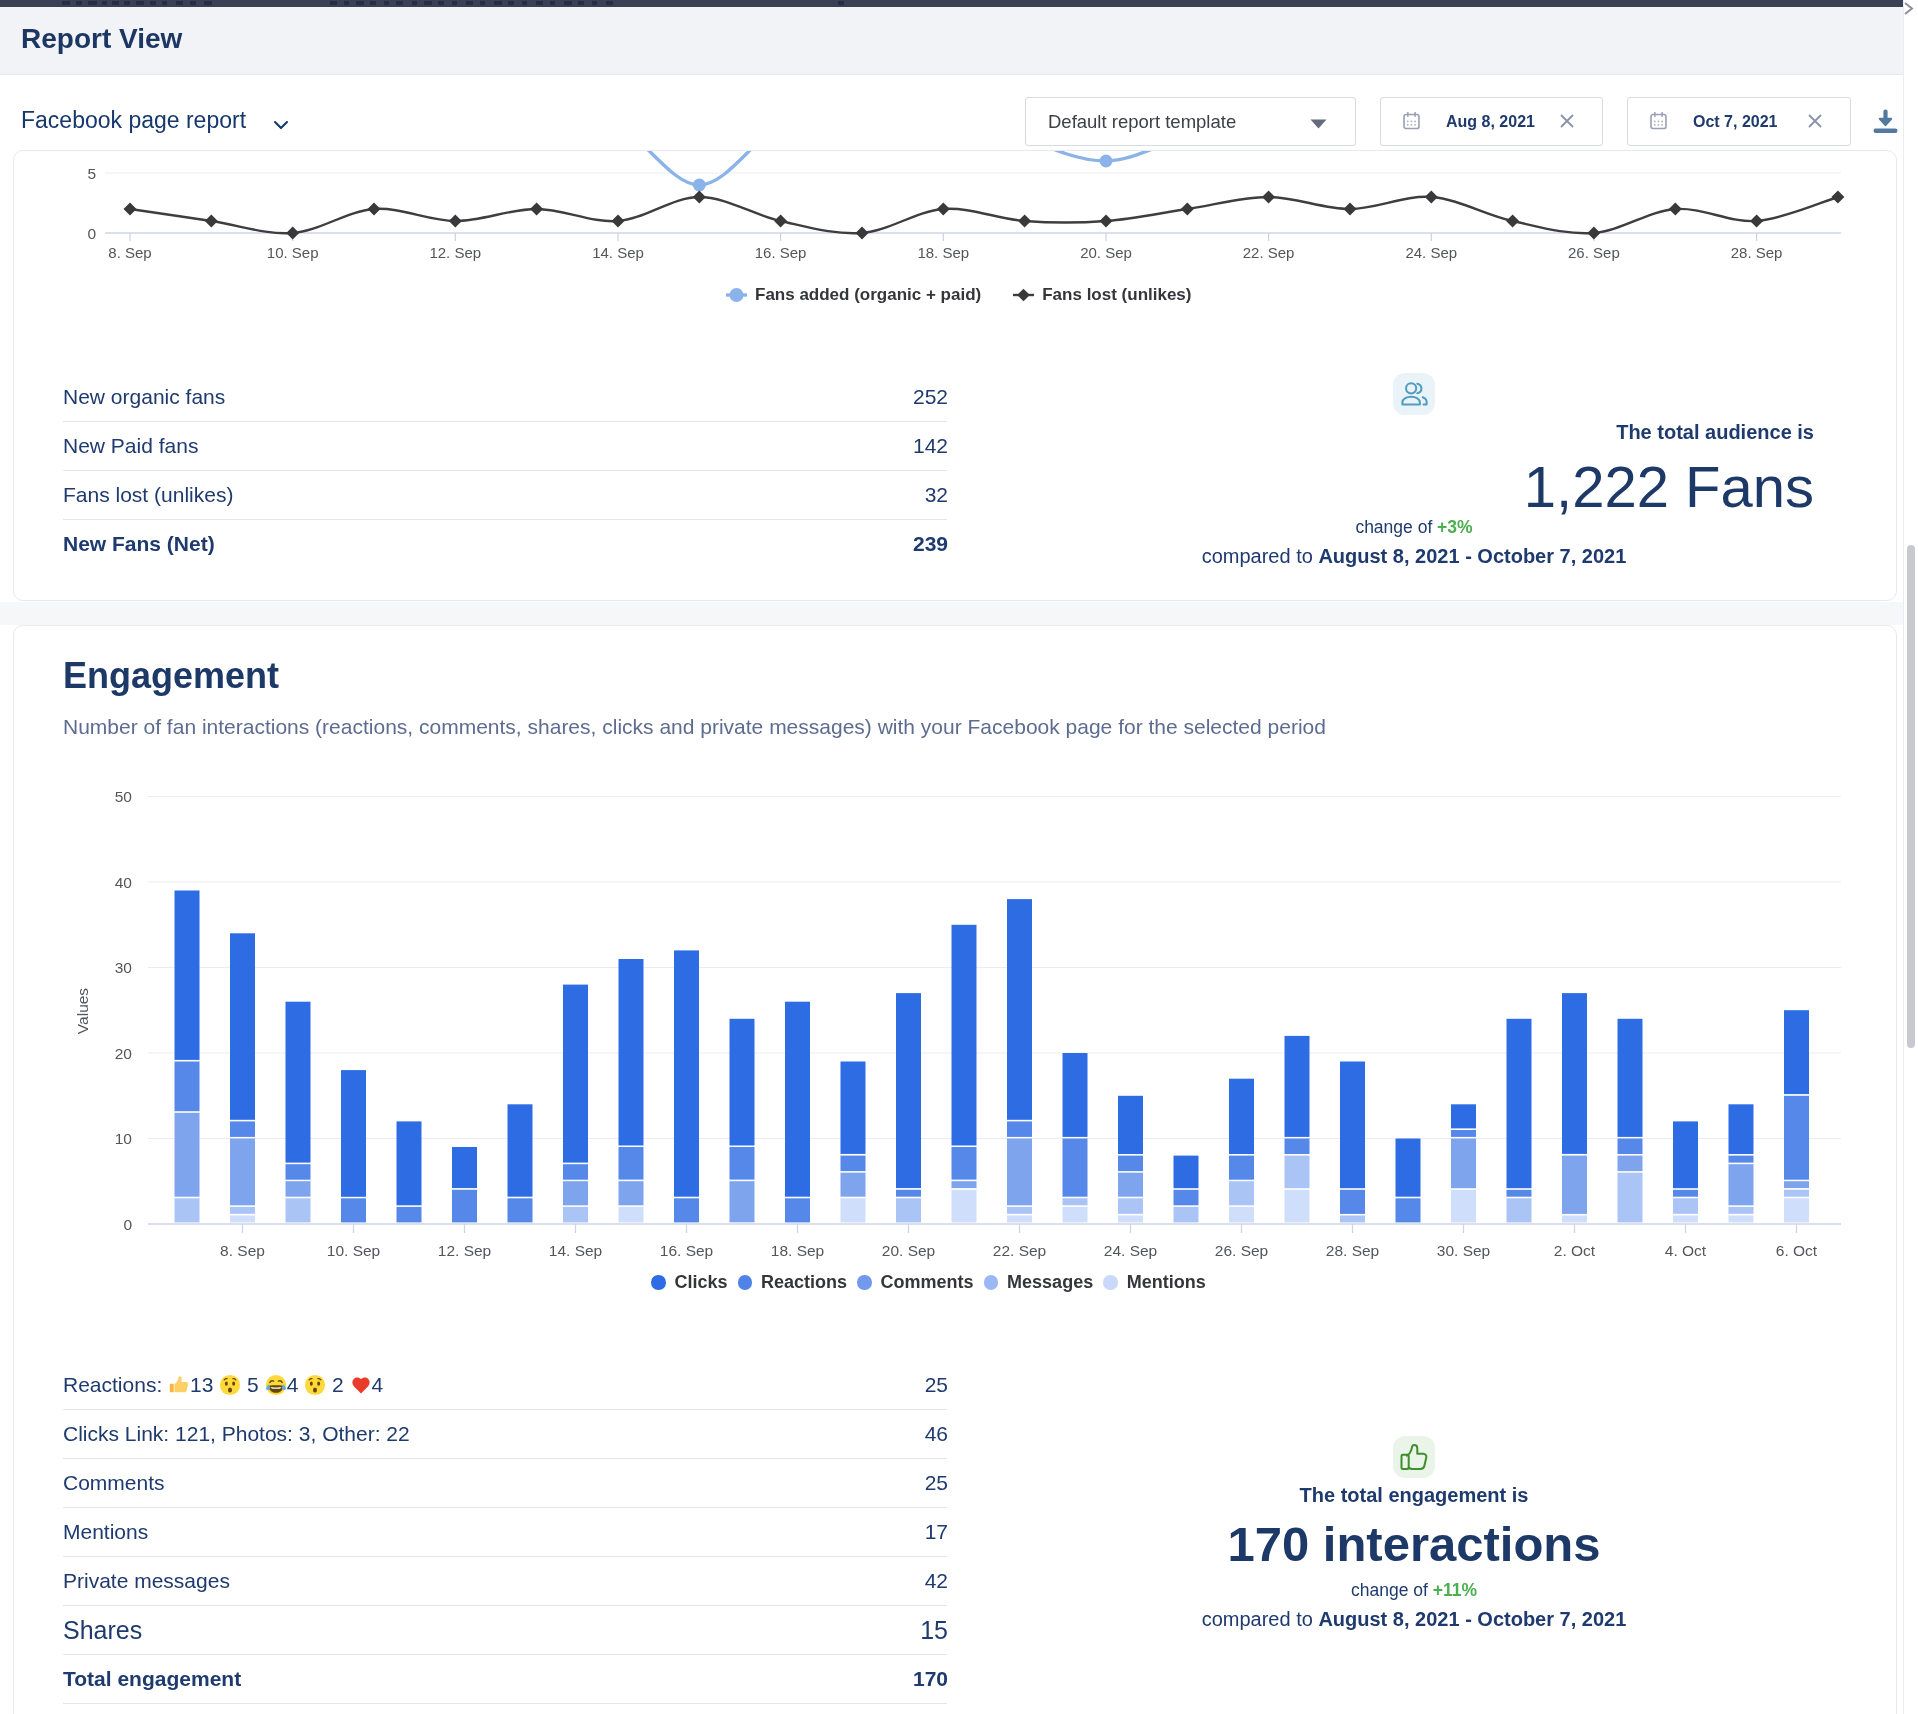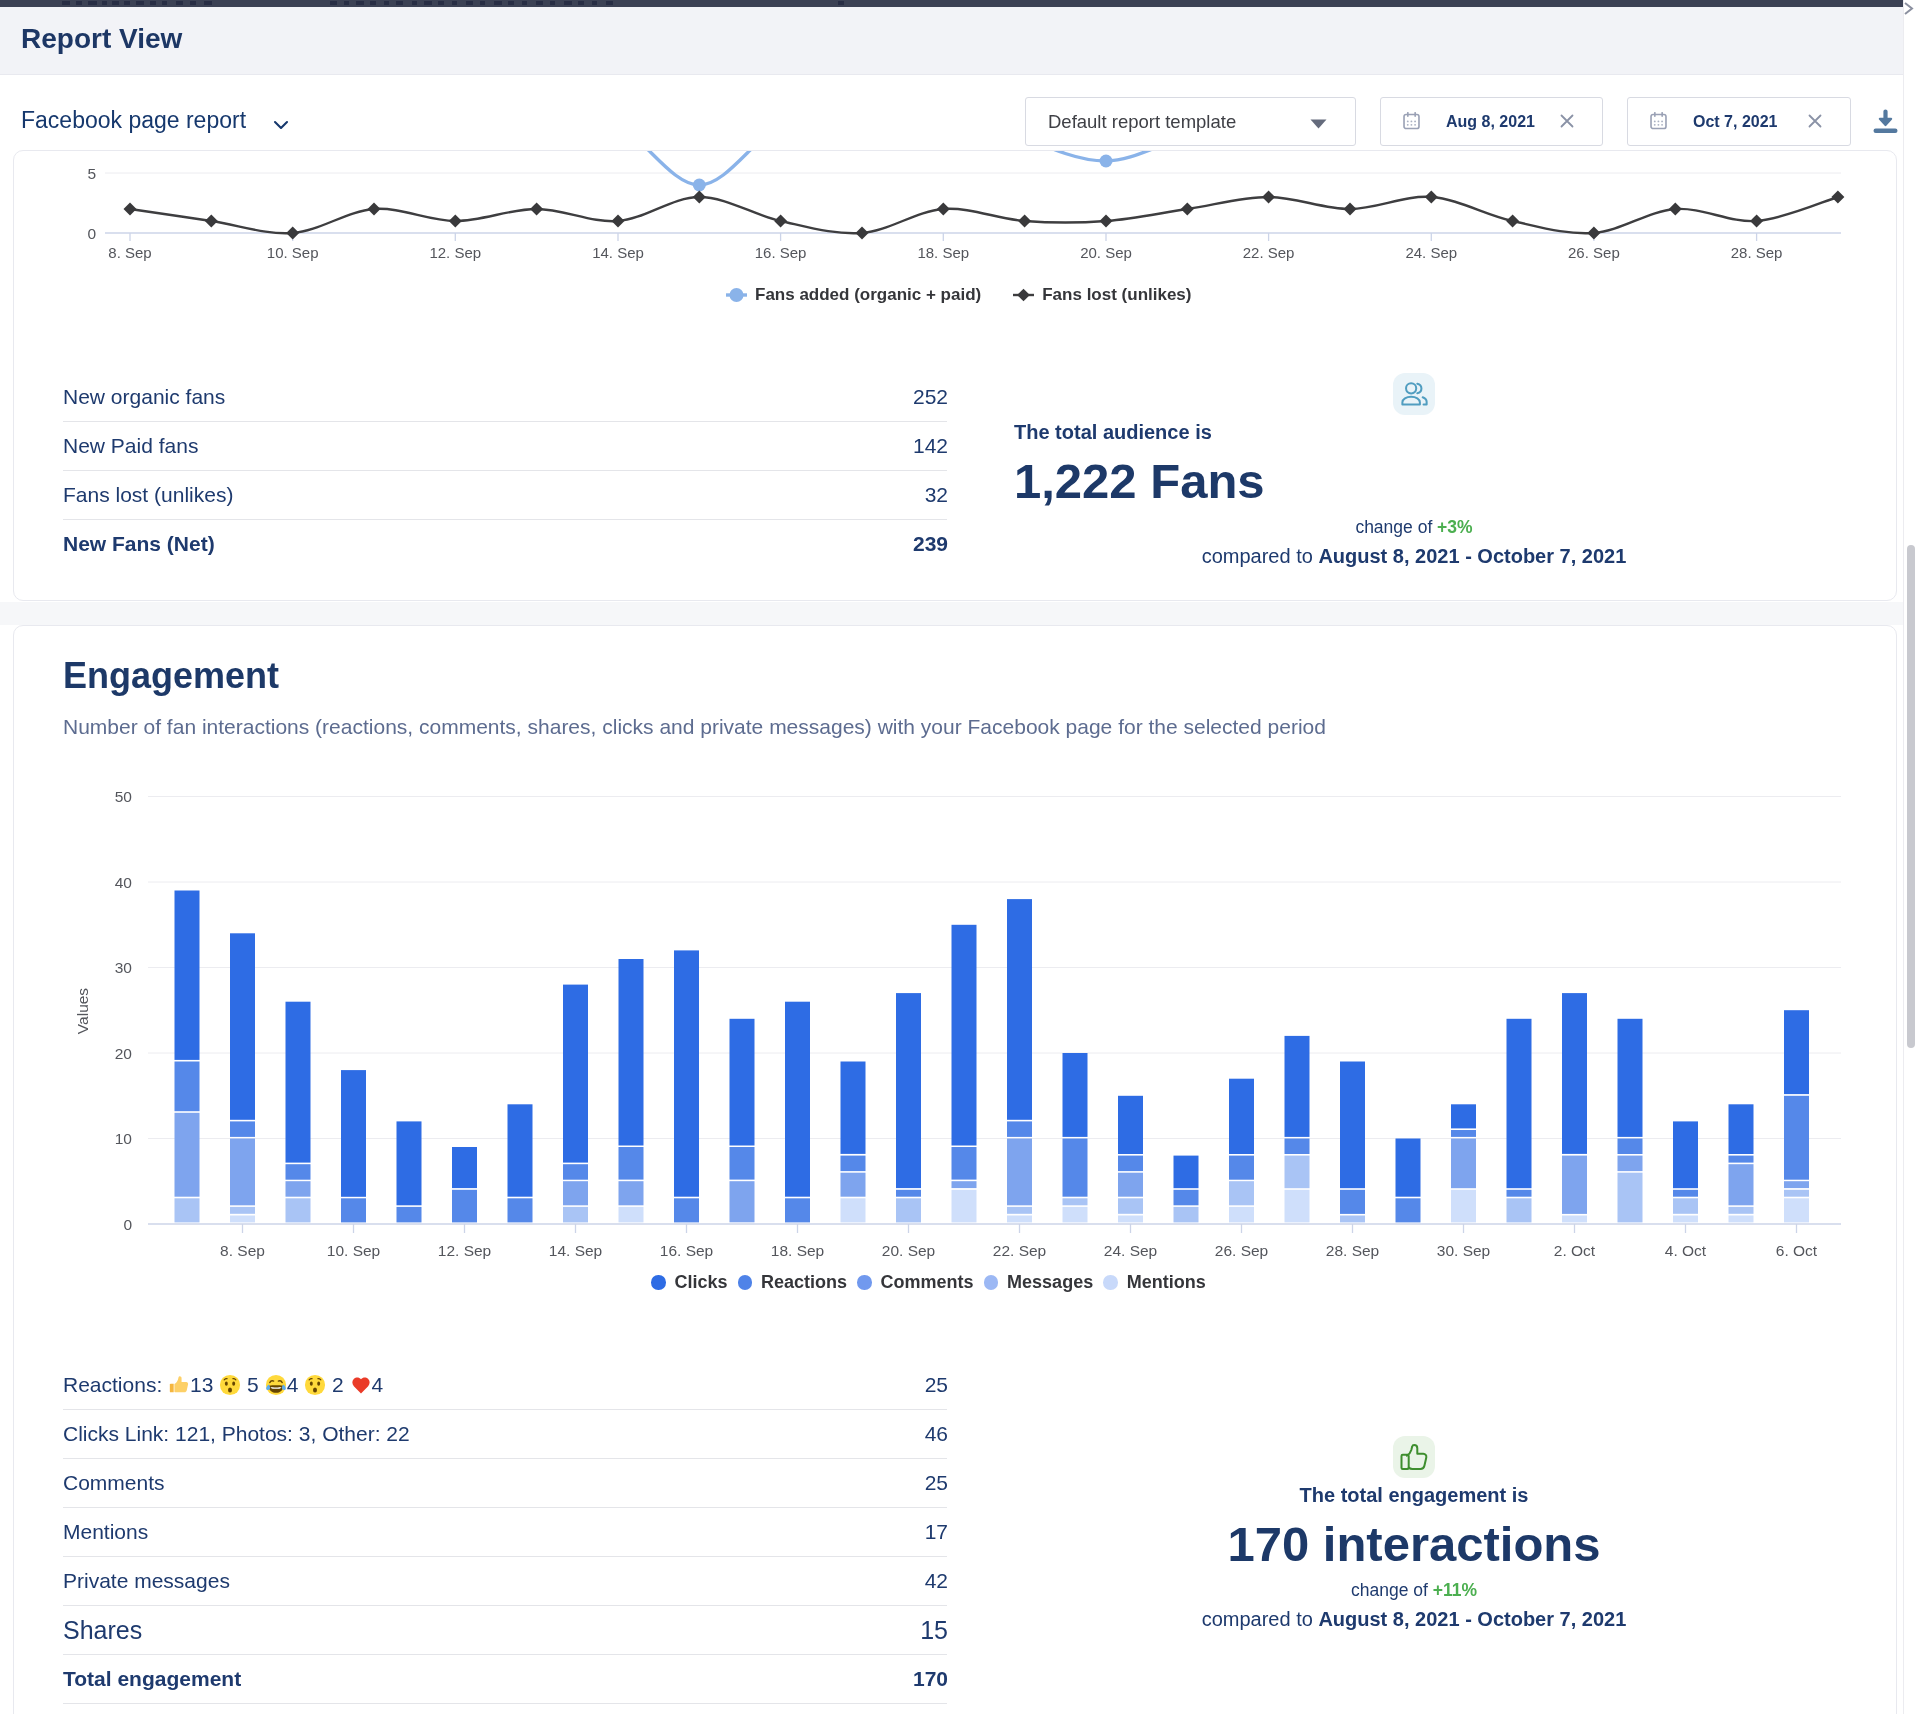--- a/index.html
+++ b/index.html
@@ -183,22 +183,22 @@
 <div style="position:absolute;left:63px;top:520px;width:885px;height:48px;line-height:48px;font-size:21px;color:#1e3a6e;font-weight:700;white-space:nowrap">New Fans (Net)<span style="position:absolute;right:0;top:0">239</span></div>
 <div style="position:absolute;left:0px;top:373px;width:1918px;height:200px">
     <div style="position:absolute;left:1393px;top:0px;width:42px;height:42px;border-radius:12px;background:#e9f3f8;display:flex;align-items:center;justify-content:center">
       <svg width="27" height="26" viewBox="0 0 28 27">
         <circle cx="10.5" cy="7.6" r="5.3" fill="none" stroke="#509dc0" stroke-width="2.1"></circle>
         <path d="M16.9 2.9c2.5 0.6 4.3 2.5 4.3 4.9 0 2.3-1.8 4.3-4.3 4.9" fill="none" stroke="#509dc0" stroke-width="2.1" stroke-linecap="round"></path>
         <path d="M1.4 24.5v-2.3c0-3.4 4.1-5.8 9.1-5.8s9.1 2.4 9.1 5.8v2.3z" fill="none" stroke="#509dc0" stroke-width="2.1" stroke-linejoin="round"></path>
         <path d="M22.5 16.9c2.4 0.9 4.1 2.6 4.1 4.7v2.8h-3.2" fill="none" stroke="#509dc0" stroke-width="2.1" stroke-linecap="round" stroke-linejoin="round"></path>
       </svg>
     </div>
-<div style="position:absolute;left:1014px;top:48px;width:800px;text-align:left;font-size:20px;font-weight:700;color:#1e3a6e">The total audience is</div>
-<div style="position:absolute;left:1014px;top:80px;width:800px;text-align:left;font-size:49px;font-weight:700;color:#1d3968">1,222 Fans</div>
+<div style="position:absolute;left:1014px;top:48px;width:800px;text-align:right;font-size:20px;font-weight:700;color:#1e3a6e">The total audience is</div>
+<div style="position:absolute;left:1014px;top:80px;width:800px;text-align:right;font-size:58px;font-weight:400;color:#1d3968">1,222 Fans</div>
 <div style="position:absolute;left:1014px;top:144px;width:800px;text-align:center;font-size:17.5px;color:#1e3a6e">change of <span style="color:#4caf50;font-weight:700">+3%</span></div>
 <div style="position:absolute;left:1014px;top:172px;width:800px;text-align:center;font-size:20px;color:#1e3a6e">compared to <span style="font-weight:700">August 8, 2021 - October 7, 2021</span></div>
   </div>
 
 <div class="abs" style="left:0;top:602px;width:1903px;height:23px;background:#f6f7f9"></div>
 
 <div class="abs" style="left:13px;top:625px;width:1884px;height:1200px;background:#fff;border:1px solid #e8e9ef;border-radius:10px"></div>
 <div class="abs" style="left:63px;top:655px;font-size:36px;font-weight:700;color:#1d3968">Engagement</div>
 <div class="abs" style="left:63px;top:715px;font-size:21px;color:#5d6c90">Number of fan interactions (reactions, comments, shares, clicks and private messages) with your Facebook page for the selected period</div>
 <svg width="1882" height="492" style="position:absolute;left:14px;top:778px;overflow:hidden">

